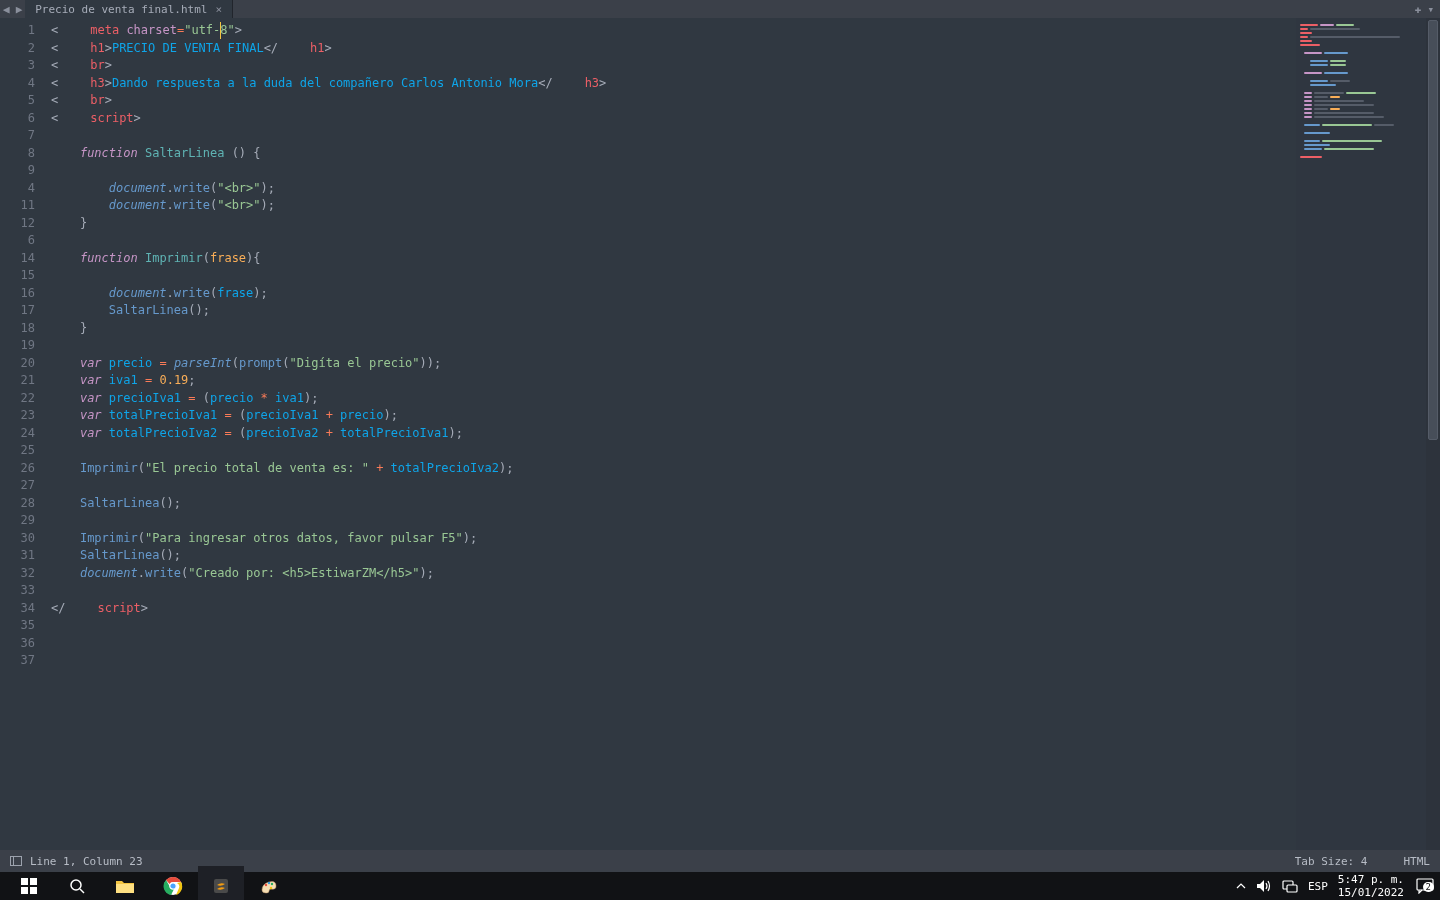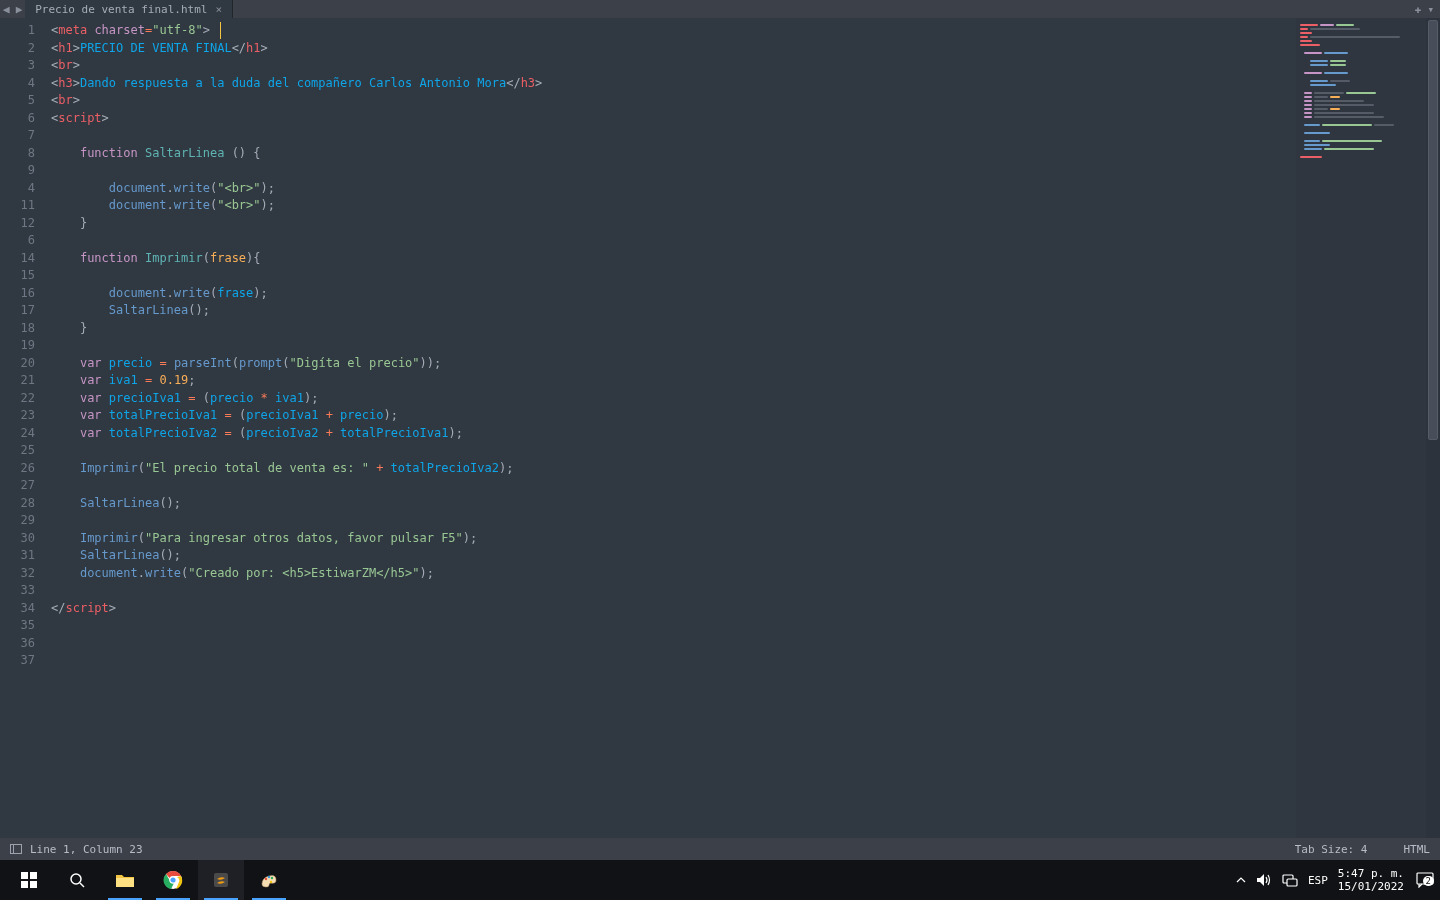--- a/index.html
+++ b/index.html
@@ -17,44 +17,44 @@
 
 .editor-wrap { flex:1; display:flex; position:relative; background:#303841; }
 .gutter { width:45px; text-align:right; padding: 4px 10px 0 0; background:#303841; color:#707784; user-select:none; }
 .gutter div { height:17.5px; line-height:17.5px; font-size:12px; }
 .code { flex:1; padding:4px 0 0 6px; position:relative; }
 .line { height:17.5px; line-height:17.5px; white-space:pre; }
 .cursor { position:absolute; width:1px; height:17px; background:#f4c542; left:175px; top:4px; }
 
 
 .pun { color:#A6ACB8; } 
-.tag { color:#EC5F66; } .attr { color:#C695C6; } .oper{ color:#F97B58; }
+.tag { color:#EC5F66;margin-left:32px; } .attr { color:#C695C6; } .oper{ color:#F97B58; }
 .str { color:#99C794; } .num { color:#F9AE58; } .kw { color:#C695C6; }
 .builtin { color:#6699CC; } .var { color:#0ea5e9; } .func { color:#6699CC; }
-.funcdef { color:#5FB4B4; } .ital { }
+.funcdef { color:#5FB4B4; } .ital { font-style: italic; }
 
 
 .minimap { width:130px; background:#2f3640; padding:6px 4px; }
 .mrow { height:2px; margin-bottom:2px; border-radius:1px; }
 .c-tag { background:#EC5F66; } .c-pun{ background:#555c68; } .c-str{ background:#99C794; }
 .c-kw{ background:#C695C6; } .c-num{ background:#F9AE58; } .c-bi{ background:#6699CC; }
 .minimap .group { display:flex; gap:2px; }
 
 
 .scrollbar { width:14px; background:#2d333c; display:flex; justify-content:center; padding-top:2px; }
 .thumb { width:10px; height:420px; background:#474e59; border:1px solid #555c68; border-radius:2px; }
 
 
 .statusbar { height:22px; background:#3b4049; display:flex; align-items:center; font-size:11px; color:#b7bcc6; padding: 0 10px; gap:8px; }
 .statusbar .spacer { flex:1; }
 .panel-icon { width:12px; height:10px; border:1px solid #9ca2ad; display:inline-block; position:relative; }
 .panel-icon:before { content:""; position:absolute; left:2px; top:0; bottom:0; border-left:1px solid #9ca2ad; }
 
 
-.taskbar { height:40px; background:#111215; display:flex; align-items:center; padding: 0 6px; }
+.taskbar { height:28px; background:#111215; display:flex; align-items:center; padding: 0 6px; }
 .tb-left { display:flex; align-items:center; gap:2px; }
 .tb-btn { width:46px; height:40px; display:flex; align-items:center; justify-content:center; color:#fff; position:relative; }
 .tb-btn.active { background:#1e2026; }
 .tb-btn .under { position:absolute; bottom:0; left:6px; right:6px; height:2px; }
 .tb-btn .under.blue { background:#4aa3ff; }
 .tb-spacer { flex:1; }
 .tb-right { display:flex; align-items:center; gap:10px; color:#fff; font-size:11px; }
 .tb-clock { text-align:center; line-height:1.2; padding-right:2px;}
 .badge-notif { position:relative; }
 .badge-notif .badge { position:absolute; bottom:2px; right:0; background:#fff; color:#111; border-radius:8px; font-size:9px; padding:0 3px; }

